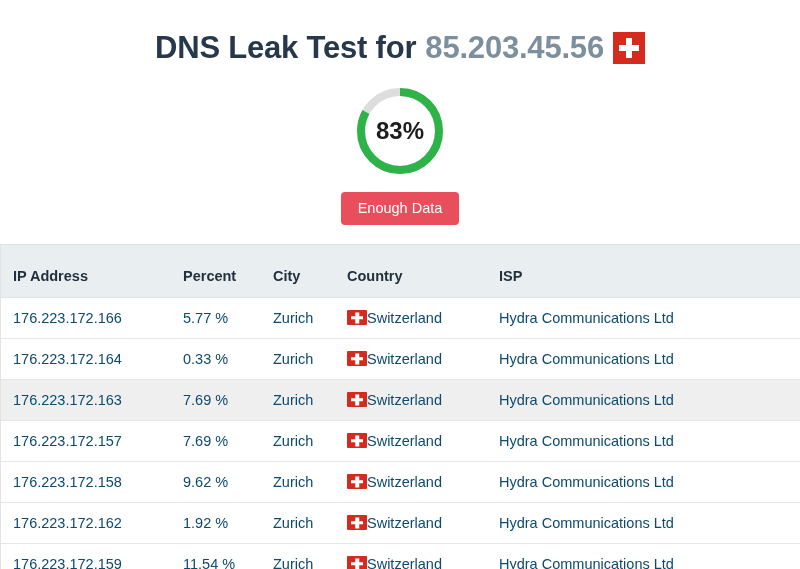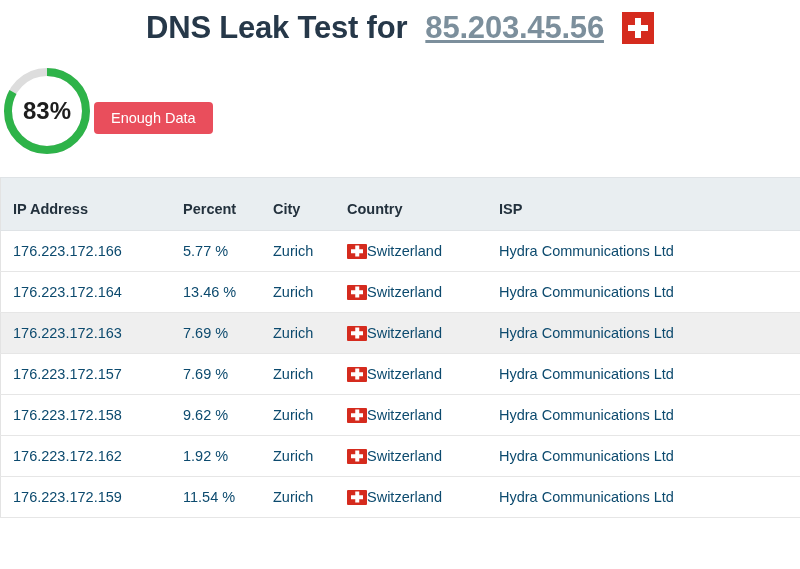--- a/index.html
+++ b/index.html
@@ -14,33 +14,32 @@
     overflow: hidden;
     color: #2c3e50;
   }
 
   
   .page-title {
     text-align: center;
     font-size: 31px;
     font-weight: bold;
     color: #263849;
-    padding-top: 10px;
+    padding-top: 30px;
     margin: 0;
     letter-spacing: -0.2px;
     white-space: nowrap;
     display: flex;
     align-items: center;
     justify-content: center;
-    gap: 18px;
+    gap: 9px;
   }
   .title-ip {
     color: #7c8f9c;
     font-weight: bold;
-    text-decoration: underline;
   }
 
   
   .flag {
     display: inline-block;
     position: relative;
     background: #d52b1e;
     flex: none;
   }
   .flag::before,
@@ -65,21 +64,21 @@
     vertical-align: middle;
     border-radius: 1px;
   }
   .flag-cell::before { width: 12px; height: 3.5px; }
   .flag-cell::after  { width: 3.5px; height: 11px; }
 
   
   .gauge-wrap {
     margin-top: 18px;
     display: flex;
-    flex-direction: row;
+    flex-direction: column;
     align-items: center;
   }
   .gauge {
     position: relative;
     width: 94px;
     height: 94px;
   }
   .gauge svg {
     display: block;
     transform: rotate(-90deg);
@@ -204,21 +203,21 @@
             <span class="country-cell">
               <span class="flag flag-cell"></span>
               <span>Switzerland</span>
             </span>
           </td>
           <td class="col-isp">Hydra Communications Ltd</td>
           <td class="col-asn">Hydra Communications Ltd</td>
         </tr>
         <tr>
           <td class="col-ip">176.223.172.164</td>
-          <td class="col-percent">13.46 %</td>
+          <td class="col-percent">0.33 %</td>
           <td class="col-city">Zurich</td>
           <td class="col-country">
             <span class="country-cell">
               <span class="flag flag-cell"></span>
               <span>Switzerland</span>
             </span>
           </td>
           <td class="col-isp">Hydra Communications Ltd</td>
           <td class="col-asn">Hydra Communications Ltd</td>
         </tr>

